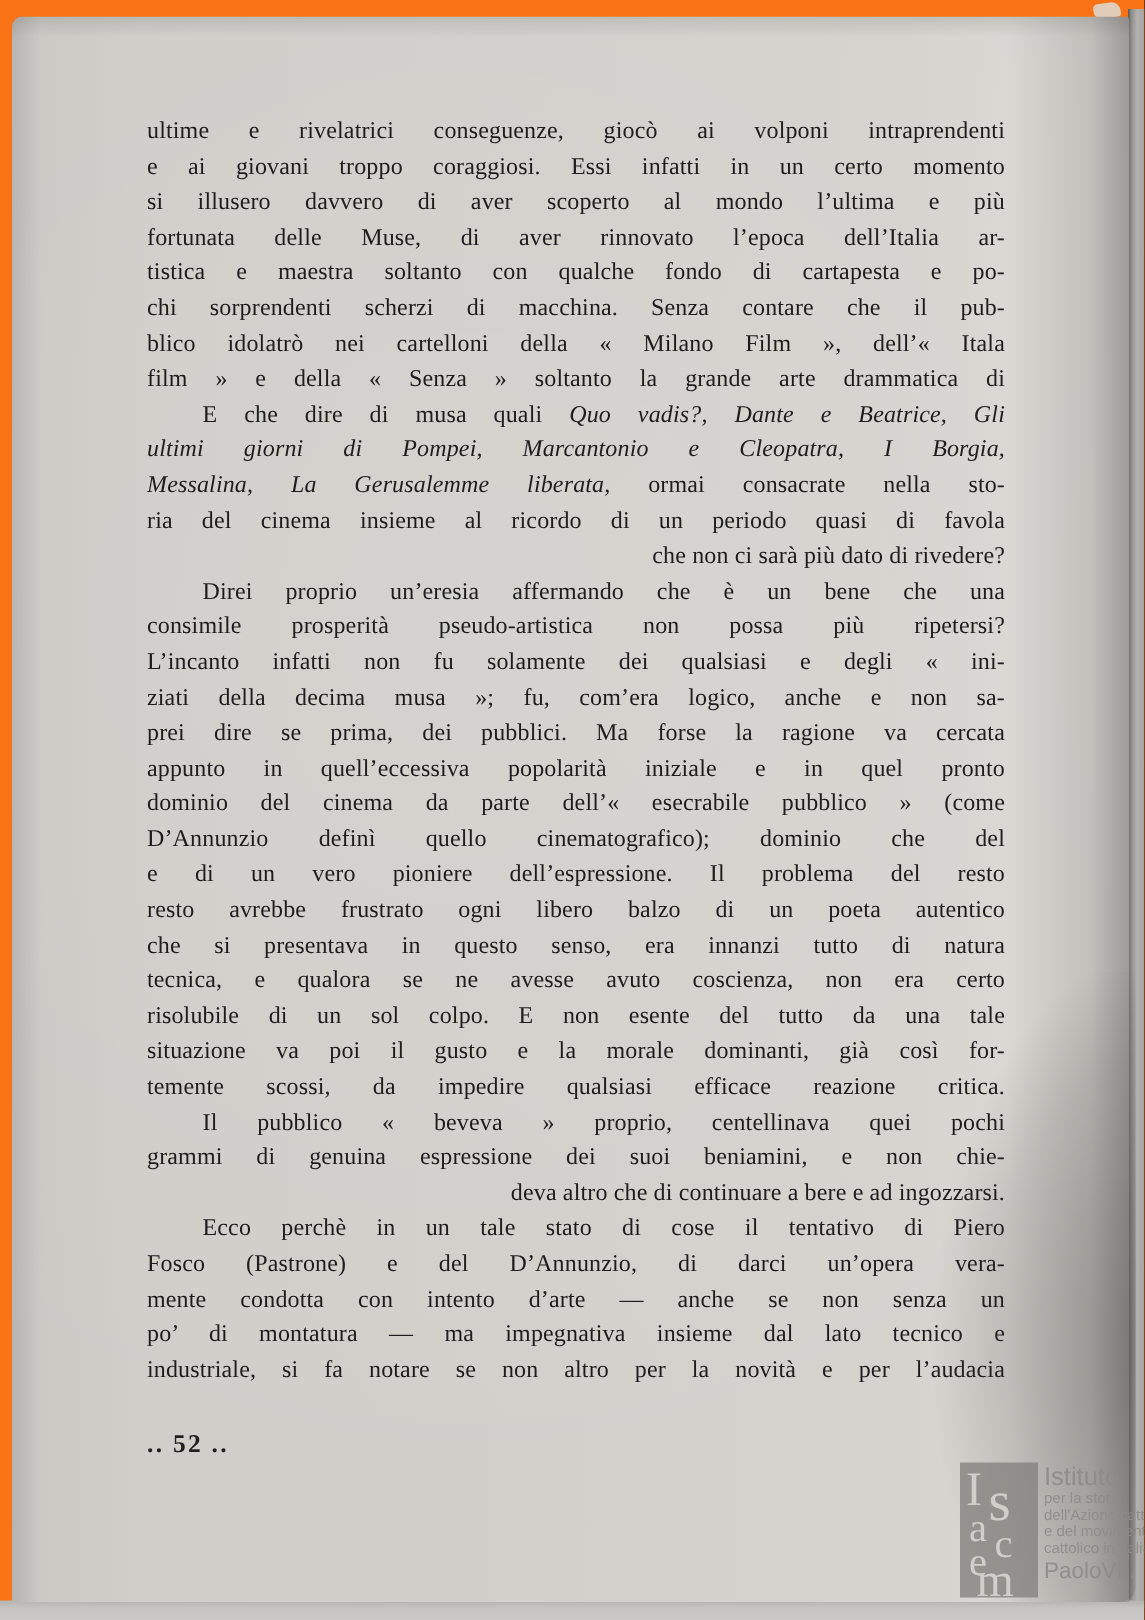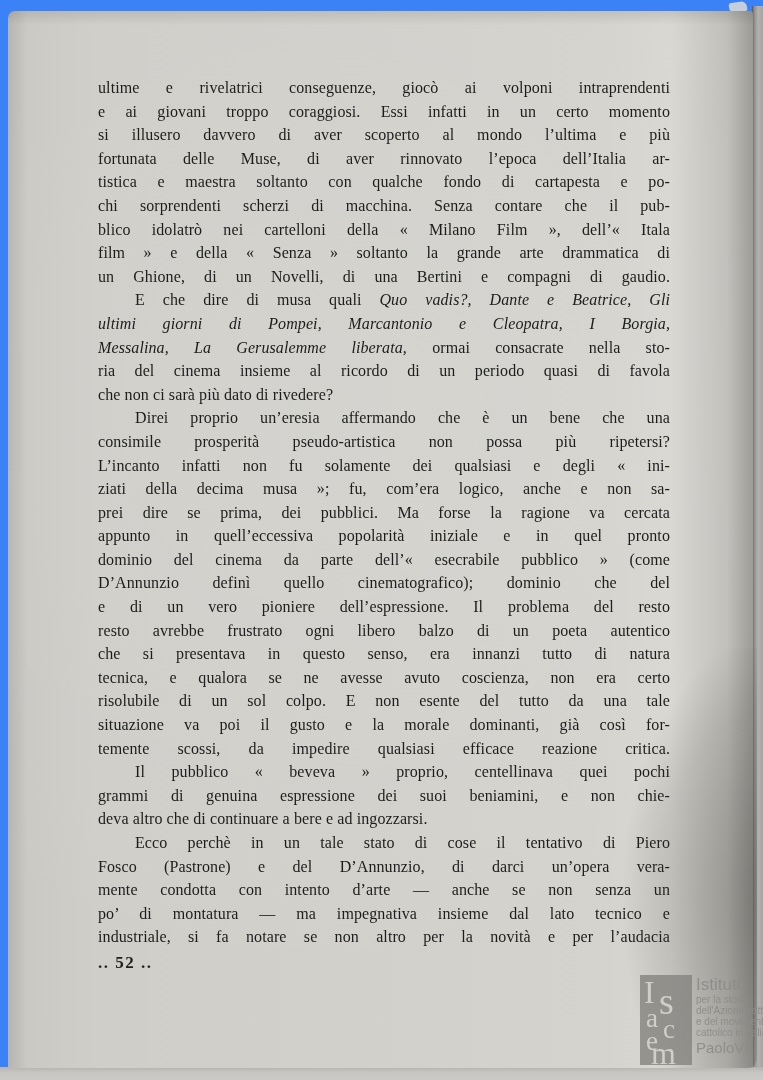--- a/index.html
+++ b/index.html
@@ -1,18 +1,18 @@
 <!DOCTYPE html>
 <html><head>
 <meta charset="utf-8">
 <style>
   html,body { margin:0; padding:0; background:#0c0c0c; }
   .scan {
     position:relative; width:763px; height:1080px;
-    background:#3b82f6; overflow:hidden;
+    background:#f97316; overflow:hidden;
     font-family:"Liberation Serif","DejaVu Serif",serif;
   }
   
   .edge-strip {
     position:absolute; top:6px; right:0; width:11px; height:1066px;
     background:linear-gradient(90deg,#55544f 0,#8f8e8a 20%,#b3b2ae 55%,#a5a4a0 100%);
   }
   
   .bottom-strip {
     position:absolute; left:0; bottom:0; width:100%; height:13px;
@@ -38,21 +38,21 @@
     background:
       radial-gradient(120% 85% at 110% 60%, rgba(60,58,54,0.38), rgba(60,58,54,0.14) 55%, rgba(60,58,54,0) 75%);
     border-bottom-right-radius:10px;
     pointer-events:none;
   }
   .text-block {
     position:absolute; left:90px; top:65px; width:572px;
     font-size:16px; line-height:23.6px; color:#1d1d1d;
     letter-spacing:.1px;
   }
-  .line { text-align:left; }
+  .line { text-align:right; }
   .line.j { text-align:justify; text-align-last:justify; }
   .line.ind { text-indent:37px; }
   .it { font-style:italic;font-family:Liberation Serif, serif; }
   .page-number {
     position:absolute; left:90px; top:942px; width:572px;
     font-weight:bold; font-size:17px; color:#1f1f1f;
     letter-spacing:1.5px;
   }
   
   .watermark {
@@ -87,21 +87,20 @@
     <div class="text-block">
         <div>
           <div class="line j"><span>ultime e rivelatrici conseguenze, giocò ai volponi intraprendenti</span></div>
           <div class="line j"><span>e ai giovani troppo coraggiosi. Essi infatti in un certo momento</span></div>
           <div class="line j"><span>si illusero davvero di aver scoperto al mondo l’ultima e più</span></div>
           <div class="line j"><span>fortunata delle Muse, di aver rinnovato l’epoca dell’Italia ar-</span></div>
           <div class="line j"><span>tistica e maestra soltanto con qualche fondo di cartapesta e po-</span></div>
           <div class="line j"><span>chi sorprendenti scherzi di macchina. Senza contare che il pub-</span></div>
           <div class="line j"><span>blico idolatrò nei cartelloni della « Milano Film », dell’« Itala</span></div>
           <div class="line j"><span>film » e della « Senza » soltanto la grande arte drammatica di</span></div>
-          <div class="line j"><span>un Ghione, di un Novelli, di una Bertini e compagni di gaudio.</span></div>
         </div>
         <div>
           <div class="line j ind"><span>E che dire di musa quali </span><span class="it">Quo vadis?, Dante e Beatrice, Gli</span></div>
           <div class="line j"><span class="it">ultimi giorni di Pompei, Marcantonio e Cleopatra, I Borgia,</span></div>
           <div class="line j"><span class="it">Messalina, La Gerusalemme liberata,</span><span> ormai consacrate nella sto-</span></div>
           <div class="line j"><span>ria del cinema insieme al ricordo di un periodo quasi di favola</span></div>
           <div class="line"><span>che non ci sarà più dato di rivedere?</span></div>
         </div>
         <div>
           <div class="line j ind"><span>Direi proprio un’eresia affermando che è un bene che una</span></div>

